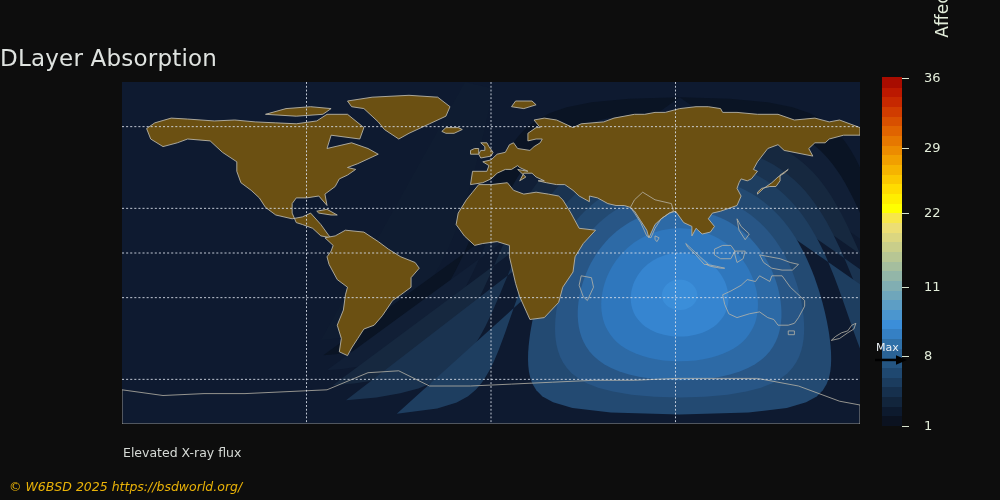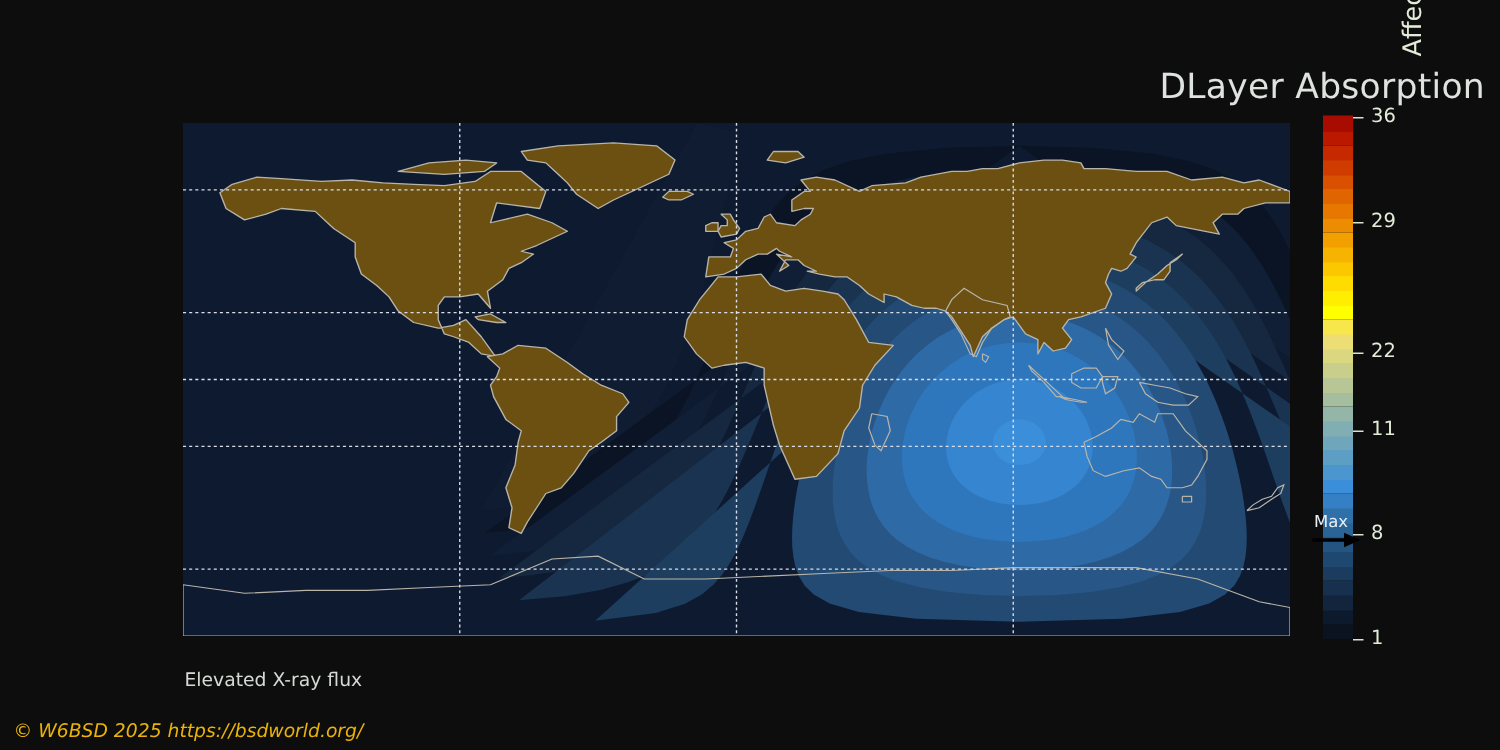--- a/index.html
+++ b/index.html
@@ -11,21 +11,21 @@
   #root {
     position: relative;
     width: 1000px; height: 500px;
     background: #0d0d0d;
     font-family: "DejaVu Sans", "Liberation Sans", sans-serif;
   }
   #chart-title {
     position: absolute;
     left: 0; top: 45px;
     width: 990px;
-    text-align: right;
+    text-align: left;
     color: #dfe3e0;
     font-size: 23px;
     font-weight: 400;
     letter-spacing: 0.2px;
   }
   #map-panel {
     position: absolute;
     left: 122px; top: 82px;
     width: 738px; height: 342px;
     overflow: hidden;
@@ -54,21 +54,21 @@
     height: 1px;
     display: flex;
     align-items: center;
   }
   .cb-tick-line {
     display: inline-block;
     width: 7px; height: 1px;
     background: #d8e4cf;
   }
   .cb-tick-label {
-    margin-left: 5px;
+    margin-left: 15px;
     color: #e2ecd9;
     font-size: 13px;
     line-height: 1;
     transform: translateY(-1px);
   }
   #cb-axis-label {
     position: absolute;
     left: 930px;
     top: 78px;
     width: 348px;
@@ -244,21 +244,21 @@
         <span class="cb-tick-label">1</span>
       </div>
       <div class="cb-tick" style="top: 278.4px;">
         <span class="cb-tick-line"></span>
         <span class="cb-tick-label">8</span>
       </div>
       <div class="cb-tick" style="top: 208.8px;">
         <span class="cb-tick-line"></span>
         <span class="cb-tick-label">11</span>
       </div>
-      <div class="cb-tick" style="top: 157px;">
+      <div class="cb-tick" style="top: 135px;">
         <span class="cb-tick-line"></span>
         <span class="cb-tick-label">22</span>
       </div>
       <div class="cb-tick" style="top: 69.6px;">
         <span class="cb-tick-line"></span>
         <span class="cb-tick-label">29</span>
       </div>
       <div class="cb-tick" style="top: 0px;">
         <span class="cb-tick-line"></span>
         <span class="cb-tick-label">36</span>

